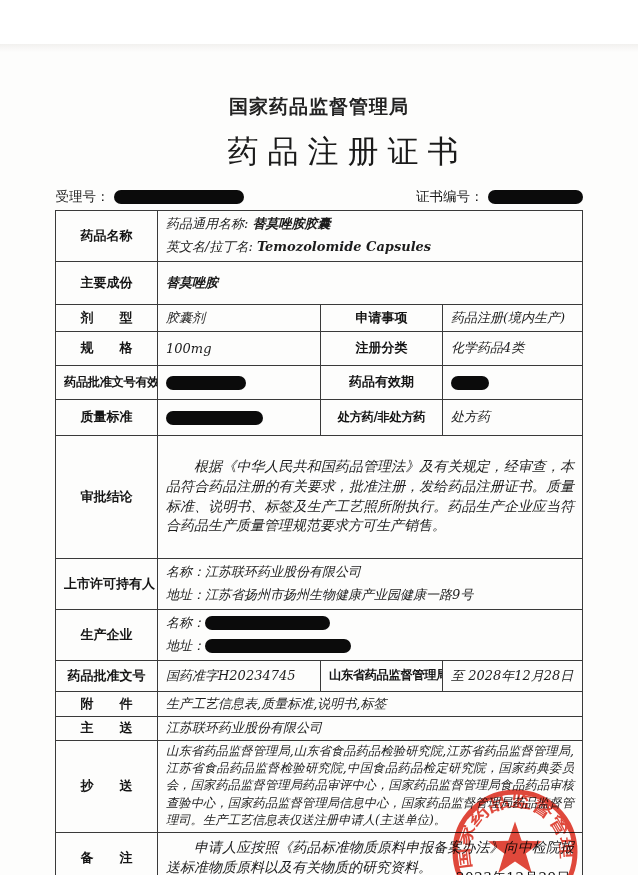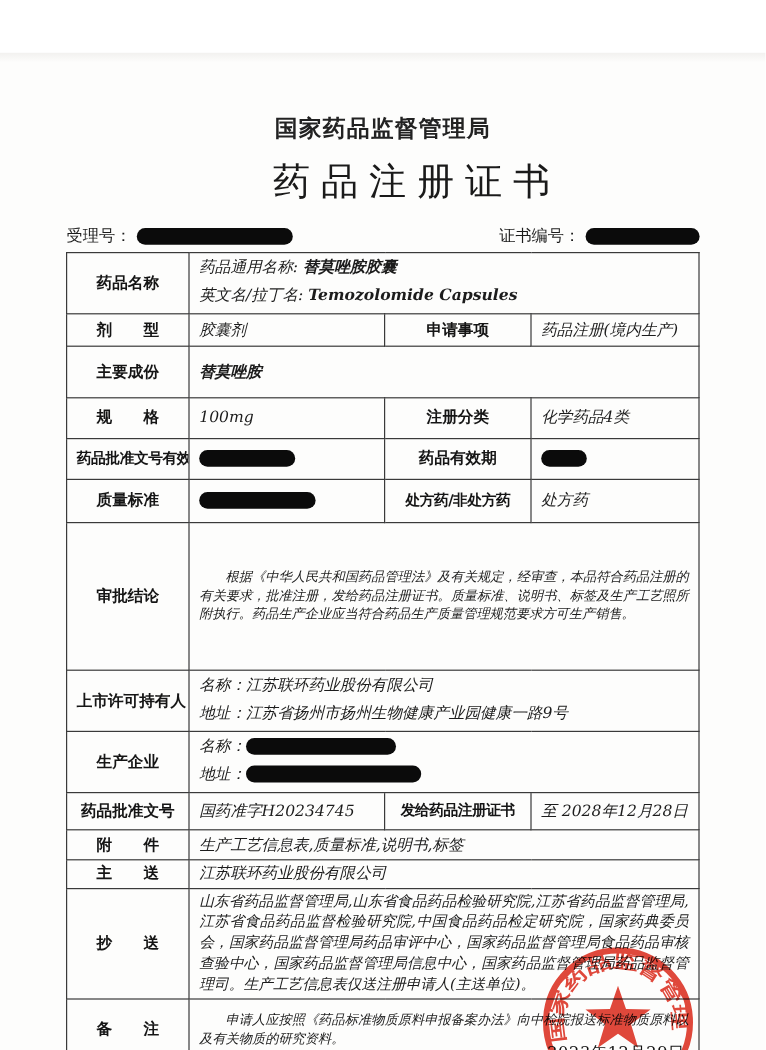--- a/index.html
+++ b/index.html
@@ -25,21 +25,21 @@
   .bar{display:inline-block;height:14px;background:#0b0b0b;border-radius:7px;vertical-align:middle;}
   .w130{width:130px}.w95{width:95px}.w80{width:80px}.w38{width:38px}
   .w97{width:97px}.w125{width:125px}.w146{width:146px}
   table.cert{width:527px;margin:0 auto;border-collapse:collapse;table-layout:fixed;}
   table.cert td{border:1px solid #3a3a3a;font-size:13px;padding:2px 8px;vertical-align:middle;overflow:hidden;}
   td.lbl{font-weight:700;text-align:center;font-size:13.5px;padding:2px 2px;white-space:nowrap;color:#151515;}
   td.lbl.tight{font-size:12.3px;letter-spacing:-0.4px;}
   td.val{text-align:left;font-style:italic;}
   .two-line{line-height:1.75;}
   .b{font-weight:700;}
-  .para{line-height:1.42;font-size:11px;text-align:justify;}
+  .para{line-height:1.42;font-size:14px;text-align:justify;}
   .indent{text-indent:2em;}
   .seal-svg{position:absolute;left:445px;top:738px;z-index:3;mix-blend-mode:multiply;opacity:.92;}
   .seal-date{
     position:absolute;left:456px;top:825px;z-index:1;
     font-size:13.5px;color:#111;letter-spacing:.5px;white-space:nowrap;
   }
 </style>
 </head>
 <body>
 
@@ -69,30 +69,30 @@
 
     <tbody>
         <tr style="height:49px">
       <td class="lbl">药品名称</td>
       <td class="val two-line" colspan="3">
         <div><span>药品通用名称: </span><span class="b">替莫唑胺胶囊</span></div>
         <div><span>英文名/拉丁名: </span><span class="b">Temozolomide Capsules</span></div>
       </td>
     </tr>
 
+    <tr style="height:43px">
+      <td class="lbl">主要成份</td>
+      <td class="val b" colspan="3">替莫唑胺</td>
+    </tr>
+
     <tr style="height:27px">
       <td class="lbl">剂　　型</td>
       <td class="val">胶囊剂</td>
       <td class="lbl">申请事项</td>
       <td class="val">药品注册(境内生产)</td>
-    </tr>
-
-    <tr style="height:43px">
-      <td class="lbl">主要成份</td>
-      <td class="val b" colspan="3">替莫唑胺</td>
     </tr>
 
     <tr style="height:34px">
       <td class="lbl">规　　格</td>
       <td class="val">100mg</td>
       <td class="lbl">注册分类</td>
       <td class="val">化学药品4类</td>
     </tr>
 
     <tr style="height:34px">
@@ -128,21 +128,21 @@
       <td class="lbl">生产企业</td>
       <td class="val two-line" colspan="3">
         <div><span>名称：</span><span class="bar w125"></span></div>
         <div><span>地址：</span><span class="bar w146"></span></div>
       </td>
     </tr>
 
     <tr style="height:31px">
       <td class="lbl">药品批准文号</td>
       <td class="val">国药准字H20234745</td>
-      <td class="lbl tight">发给药品注册证书</td>
+      <td class="lbl tight">山东省药品监督管理局</td>
       <td class="val">至 2028年12月28日</td>
     </tr>
 
     <tr style="height:25px">
       <td class="lbl">附　　件</td>
       <td class="val" colspan="3">生产工艺信息表,质量标准,说明书,标签</td>
     </tr>
 
     <tr style="height:24px">
       <td class="lbl">主　　送</td>

